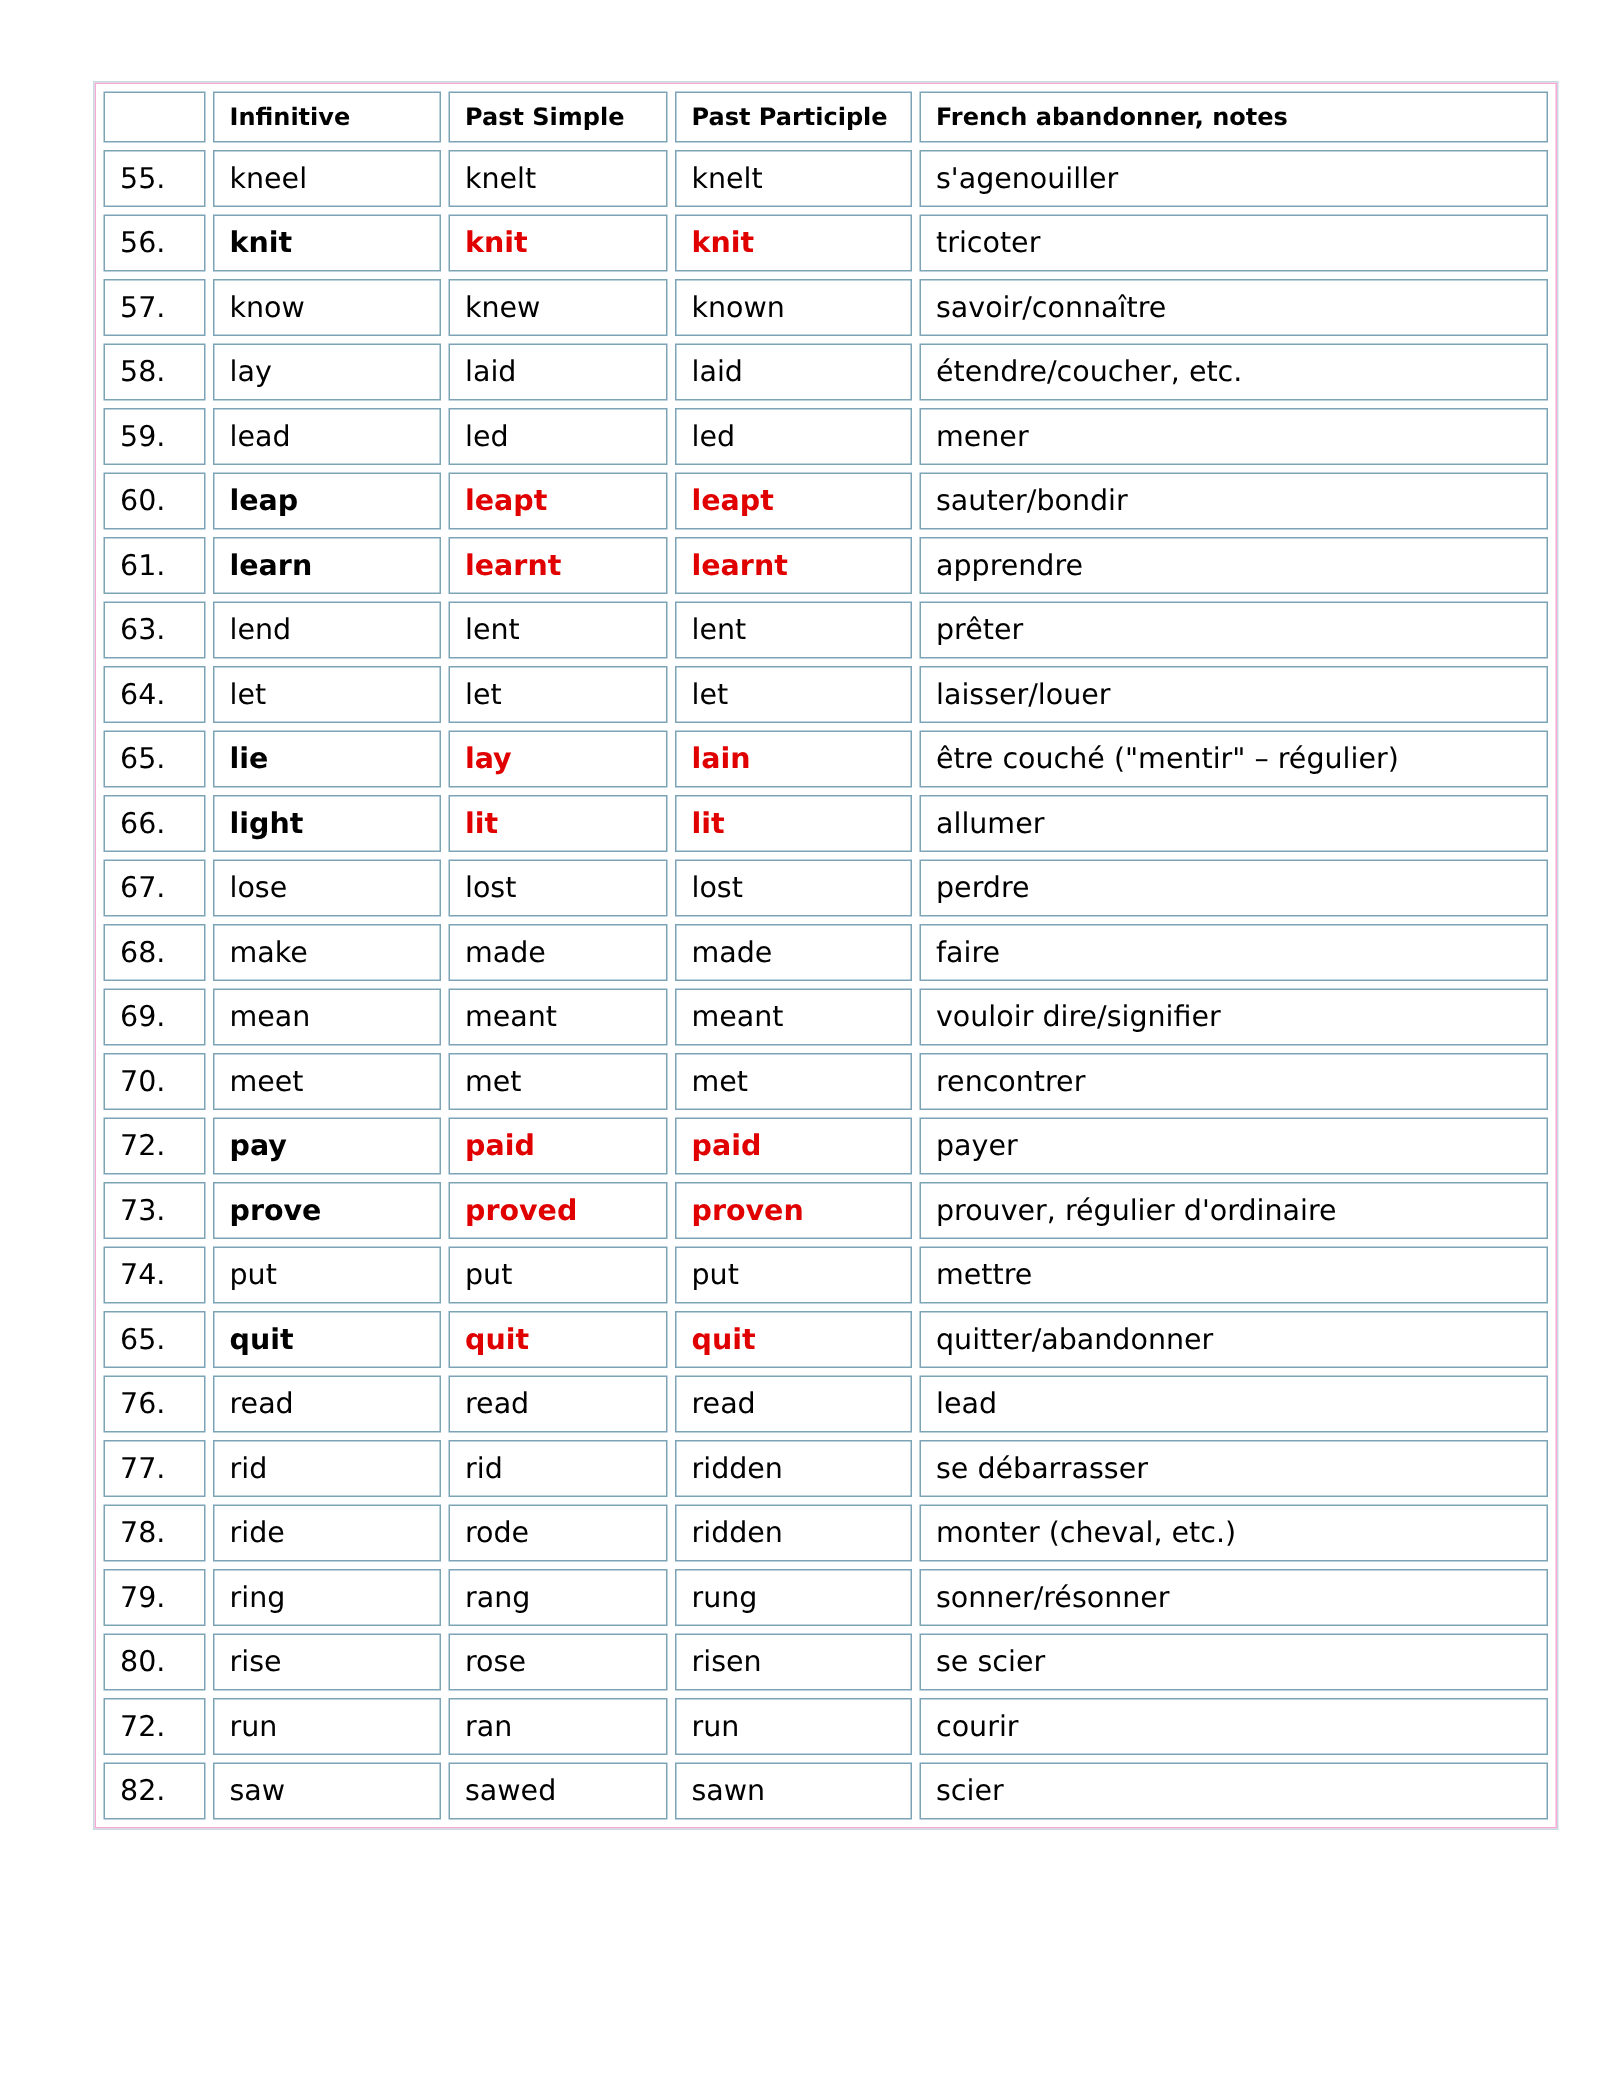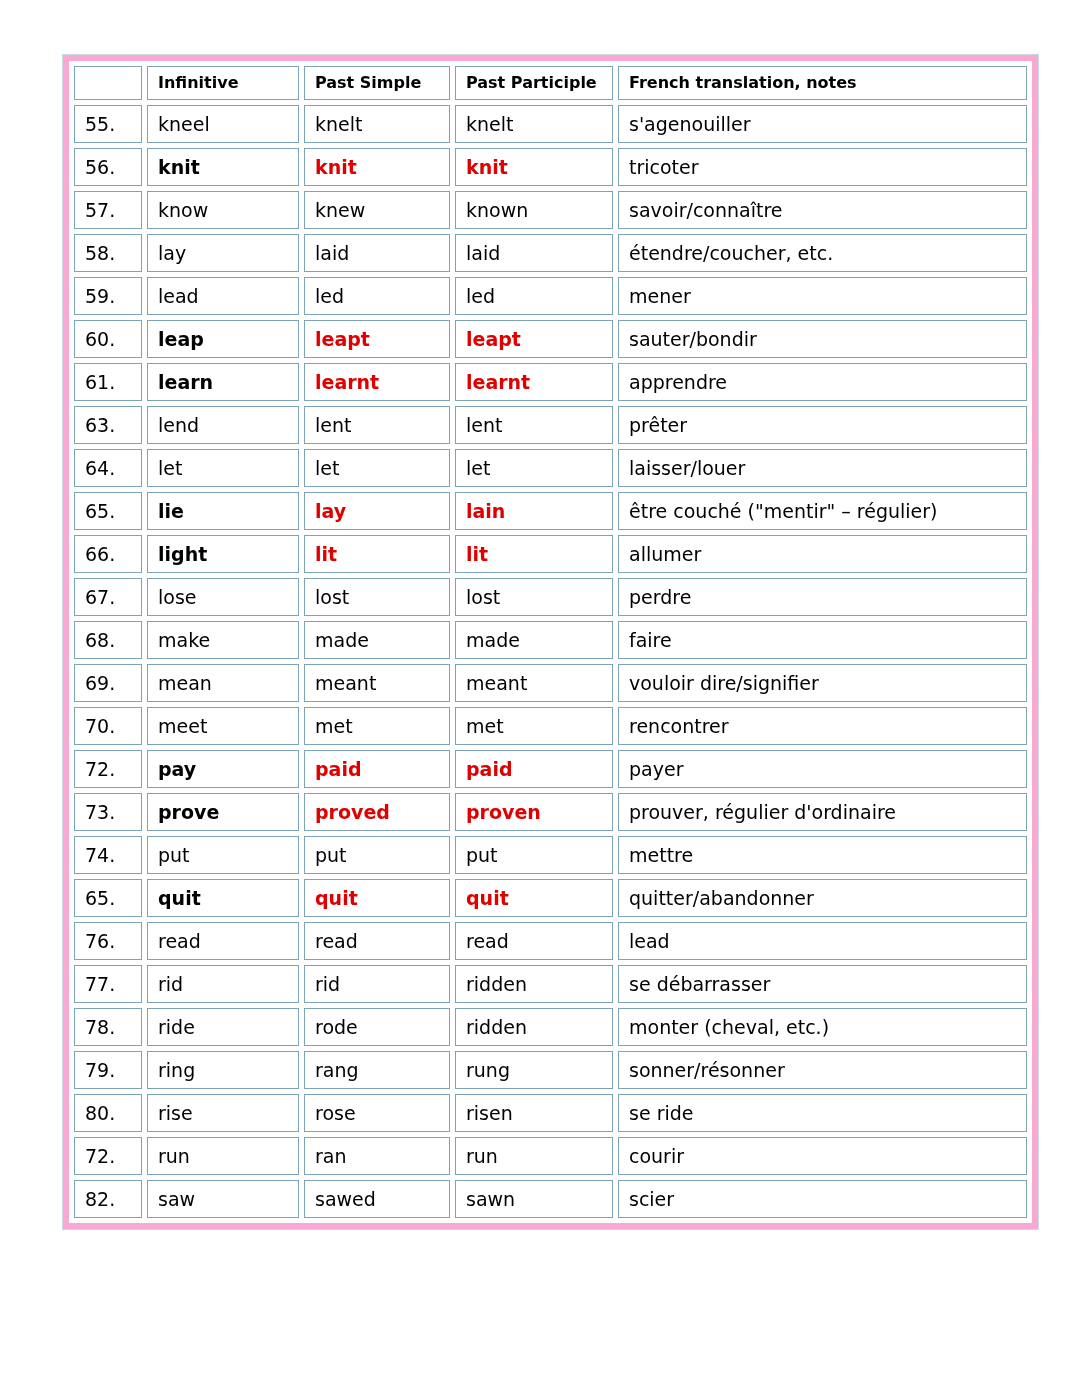--- a/index.html
+++ b/index.html
@@ -11,21 +11,21 @@
   }
   .page {
     width: 1080px;
     min-height: 1397px;
     background: #ffffff;
     padding: 55px 42px 40px 63px;
   }
   table.verb-table {
     border-collapse: separate;
     border-spacing: 5px;
-    border: 6px solid #f9a8d4;
+    border: 1px solid #f9a8d4;
     outline: 1px solid #c8dbe2;
     outline-offset: 0px;
     width: 975px;
     background: #ffffff;
   }
   th, td {
     border: 1px solid #7da4b6;
     background: #ffffff;
     text-align: left;
     vertical-align: middle;
@@ -65,21 +65,21 @@
       <col class="c-ps">
       <col class="c-pp">
       <col class="c-fr">
     </colgroup>
     <thead>
       <tr>
         <th></th>
         <th>Infinitive</th>
         <th>Past Simple</th>
         <th>Past Participle</th>
-        <th>French translation, notes</th>
+        <th>French abandonner, notes</th>
       </tr>
     </thead>
     <tbody>
         <tr>
           <td>55.</td>
           <td>kneel</td>
           <td>knelt</td>
           <td>knelt</td>
           <td>s'agenouiller</td>
         </tr>
@@ -235,21 +235,21 @@
           <td>ring</td>
           <td>rang</td>
           <td>rung</td>
           <td>sonner/résonner</td>
         </tr>
         <tr>
           <td>80.</td>
           <td>rise</td>
           <td>rose</td>
           <td>risen</td>
-          <td>se ride</td>
+          <td>se scier</td>
         </tr>
         <tr>
           <td>72.</td>
           <td>run</td>
           <td>ran</td>
           <td>run</td>
           <td>courir</td>
         </tr>
         <tr>
           <td>82.</td>

